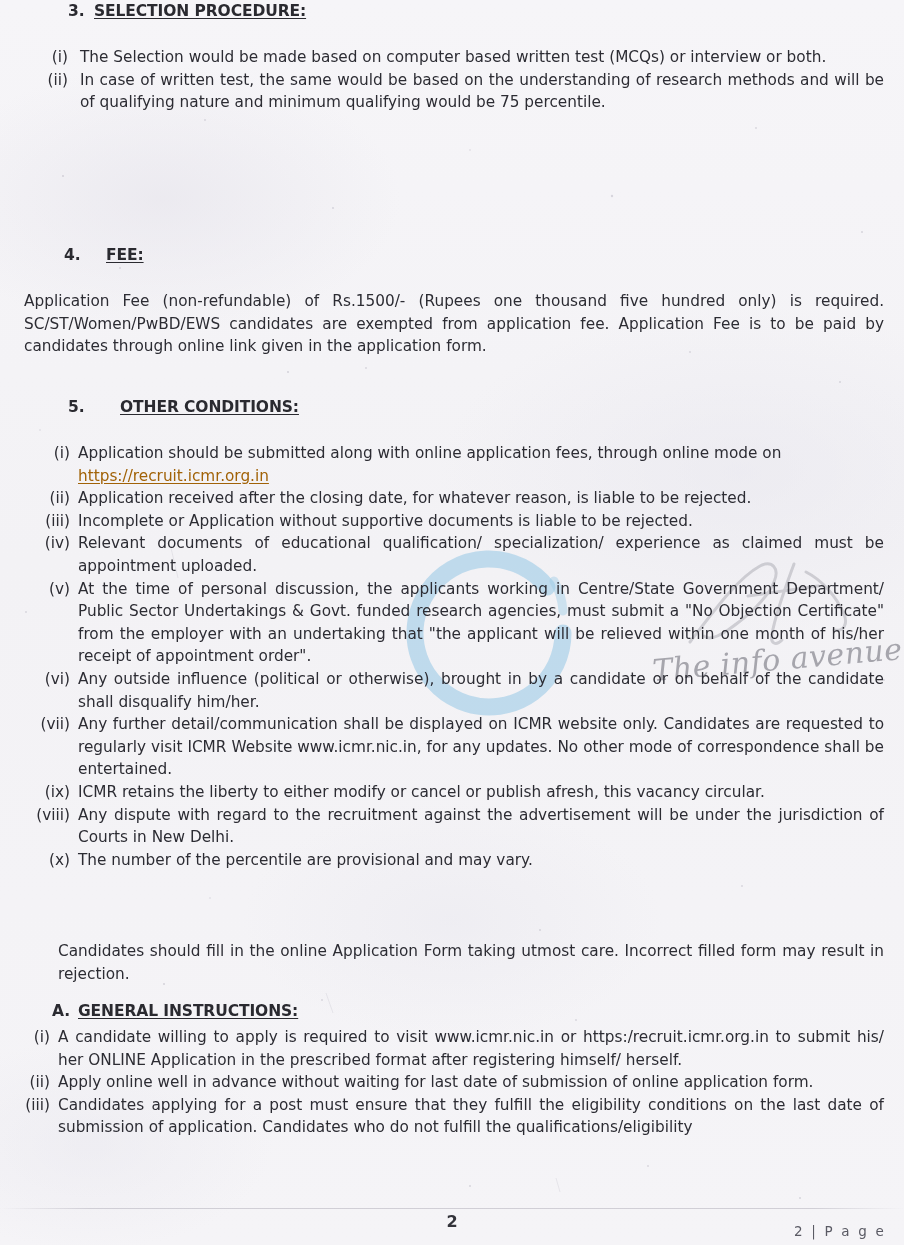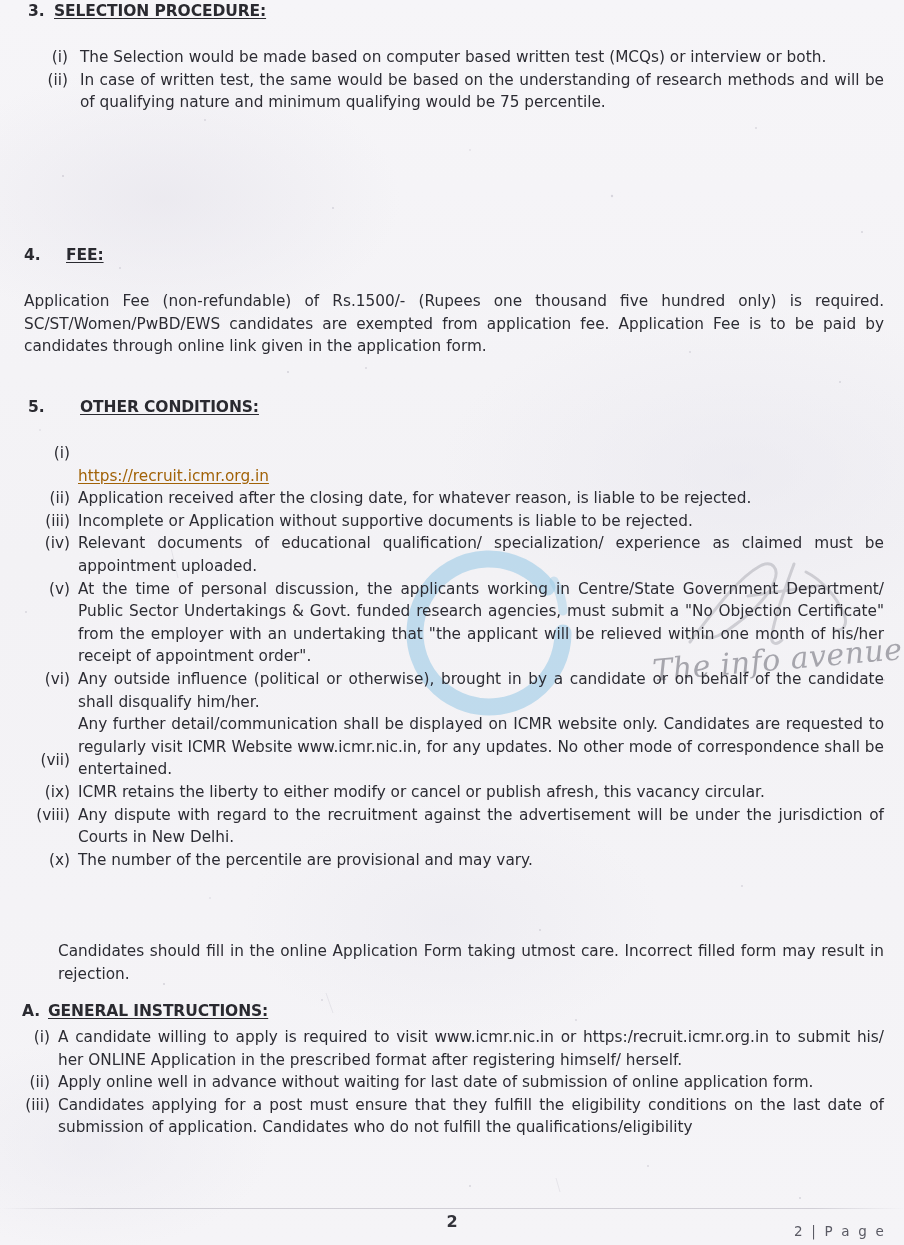--- a/index.html
+++ b/index.html
@@ -83,20 +83,21 @@
     z-index: 5;
   }
 
   .blk { position: absolute; }
 
   .heading {
     font-weight: bold;
     font-size: 15.5px;
     letter-spacing: -0.1px;
     white-space: nowrap;
+    margin-left: 40px;
   }
   .heading .num {
     display: inline-block;
     font-weight: bold;
   }
   .heading .ttl {
     text-decoration: underline;
     text-underline-offset: 2px;
   }
 
@@ -246,21 +247,21 @@
 
   <div class="blk para" style="left:24px; top:290px; width:860px;">Application Fee (non-refundable) of Rs.1500/- (Rupees one thousand five hundred only) is required. SC/ST/Women/PwBD/EWS candidates are exempted from application fee. Application Fee is to be paid by candidates through online link given in the application form.</div>
 
   <div class="blk heading" style="left:28px; top:398px;">
     <span class="num" style="width:52px;">5.</span><span class="ttl">OTHER CONDITIONS:</span>
   </div>
 
   <ul class="rlist blk" style="left:24px; top:442px; width:860px;">
     <li style="padding-left:54px;">
       <span class="mk" style="width:46px;">(i)</span>
-      <span class="tx"><br><a class="link" href="#">https://recruit.icmr.org.in</a></span>
+      <span class="tx"><span>Application should be submitted along with online application fees, through online mode on </span><br><a class="link" href="#">https://recruit.icmr.org.in</a></span>
     </li>
     <li style="padding-left:54px;">
       <span class="mk" style="width:46px;">(ii)</span>
       <span class="tx" style="text-align:left;">Application received after the closing date, for whatever reason, is liable to be rejected.</span>
     </li>
     <li style="padding-left:54px;">
       <span class="mk" style="width:46px;">(iii)</span>
       <span class="tx" style="text-align:left;">Incomplete or Application without supportive documents is liable to be rejected.</span>
     </li>
     <li style="padding-left:54px;">
@@ -269,41 +270,41 @@
     </li>
     <li style="padding-left:54px;">
       <span class="mk" style="width:46px;">(v)</span>
       <span class="tx">At the time of personal discussion, the applicants working in Centre/State Government Department/ Public Sector Undertakings &amp; Govt. funded research agencies, must submit a "No Objection Certificate" from the employer with an undertaking that "the applicant will be relieved within one month of his/her receipt of appointment order".</span>
     </li>
     <li style="padding-left:54px;">
       <span class="mk" style="width:46px;">(vi)</span>
       <span class="tx">Any outside influence (political or otherwise), brought in by a candidate or on behalf of the candidate shall disqualify him/her.</span>
     </li>
     <li style="padding-left:54px;">
-      <span class="mk" style="width:46px;margin-top:36px;">(vii)</span>
+      <span class="mk" style="width:46px;">(vii)</span>
       <span class="tx">Any further detail/communication shall be displayed on ICMR website only. Candidates are requested to regularly visit ICMR Website www.icmr.nic.in, for any updates. No other mode of correspondence shall be entertained.</span>
     </li>
     <li style="padding-left:54px;">
       <span class="mk" style="width:46px;">(ix)</span>
       <span class="tx" style="text-align:left;">ICMR retains the liberty to either modify or cancel or publish afresh, this vacancy   circular.</span>
     </li>
     <li style="padding-left:54px;">
       <span class="mk" style="width:46px;">(viii)</span>
       <span class="tx">Any dispute with regard to the recruitment against the advertisement will be under the jurisdiction of Courts in New Delhi.</span>
     </li>
     <li style="padding-left:54px;">
       <span class="mk" style="width:46px;">(x)</span>
       <span class="tx" style="text-align:left;">The number of the percentile are provisional and may vary.</span>
     </li>
   </ul>
 
 
   <div class="blk para" style="left:58px; top:940px; width:826px;">Candidates should fill in the online Application Form taking utmost care. Incorrect filled form may result in rejection.</div>
 
-  <div class="blk heading" style="left:22px; top:1002px;">
+  <div class="blk heading" style="left:12px; top:1002px;">
     <span class="num" style="width:26px;">A.</span><span class="ttl">GENERAL INSTRUCTIONS:</span>
   </div>
 
   <ul class="rlist blk" style="left:14px; top:1026px; width:870px;">
     <li style="padding-left:44px;">
       <span class="mk" style="width:36px;">(i)</span>
       <span class="tx">A candidate willing to apply is required to visit www.icmr.nic.in or https:/recruit.icmr.org.in to submit his/ her ONLINE Application in the prescribed format after registering himself/ herself.</span>
     </li>
     <li style="padding-left:44px;">
       <span class="mk" style="width:36px;">(ii)</span>

